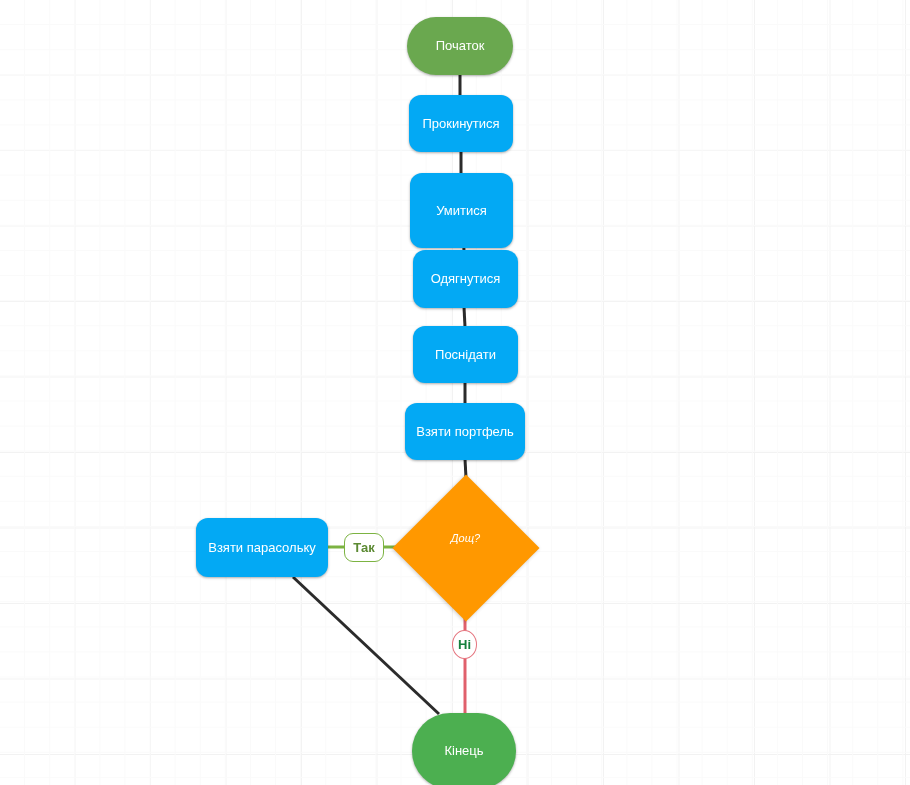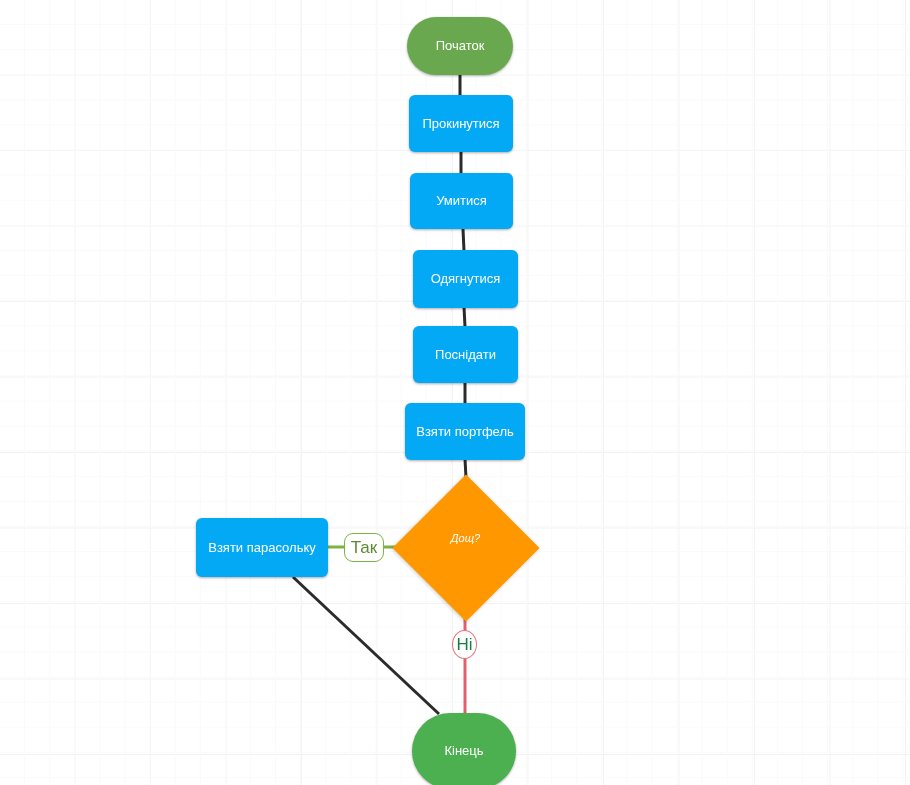--- a/index.html
+++ b/index.html
@@ -49,21 +49,21 @@
     font-size: 13px;
     line-height: 1.2;
     text-align: center;
     box-shadow: 0 1px 3px rgba(0,0,0,0.22), 0 1px 2px rgba(0,0,0,0.12);
     user-select: none;
   }
   .node-terminal {
     border-radius: 999px;
   }
   .node-process {
-    border-radius: 6px;
+    border-radius: 12px;
   }
   .node-decision {
     background: transparent;
     box-shadow: none;
     align-items: flex-start;
     justify-content: center;
   }
   .diamond-shape {
     position: absolute;
     left: 50%;
@@ -83,22 +83,22 @@
     color: #ffffff;
     font-style: italic;
   }
   .edge-badge {
     position: absolute;
     box-sizing: border-box;
     display: flex;
     align-items: center;
     justify-content: center;
     background: #ffffff;
-    font-size: 17px;
-    font-weight: normal;
+    font-size: 13px;
+    font-weight: bold;
     user-select: none;
   }
   .badge-yes {
     border: 1.6px solid #7cb342;
     color: #5c8a33;
     border-radius: 9px;
   }
   .badge-no {
     border: 1.4px solid #e5757f;
     color: #15803d;
@@ -124,21 +124,21 @@
   </svg>
 
   <div class="node node-terminal" style="left:407px; top:17px; width:106px; height:58px; background:#6aa84f;">
     <span>Початок</span>
   </div>
 
   <div class="node node-process" style="left:409px; top:95px; width:104px; height:57px; background:#03a9f4;">
     <span>Прокинутися</span>
   </div>
 
-  <div class="node node-process" style="left:410px; top:173px; width:103px; height:56px; background:#03a9f4;">
+  <div class="node node-process" style="left:410px; top:173px; width:103px; height:75px; background:#03a9f4;">
     <span>Умитися</span>
   </div>
 
   <div class="node node-process" style="left:413px; top:326px; width:105px; height:57px; background:#03a9f4;">
     <span>Поснідати</span>
   </div>
 
   <div class="node node-process" style="left:413px; top:250px; width:105px; height:58px; background:#03a9f4;">
     <span>Одягнутися</span>
   </div>

